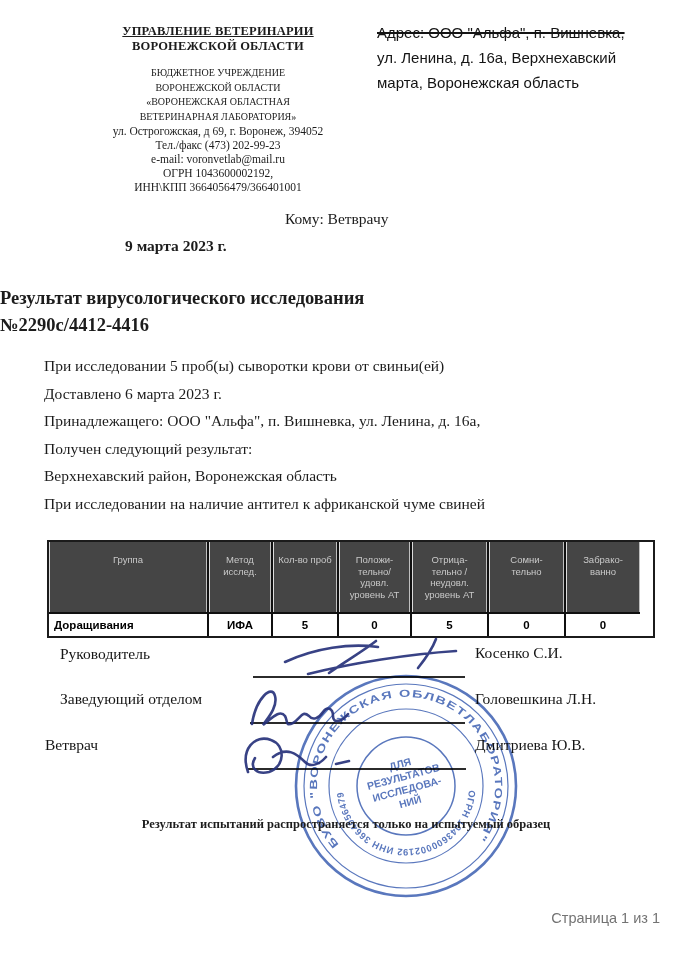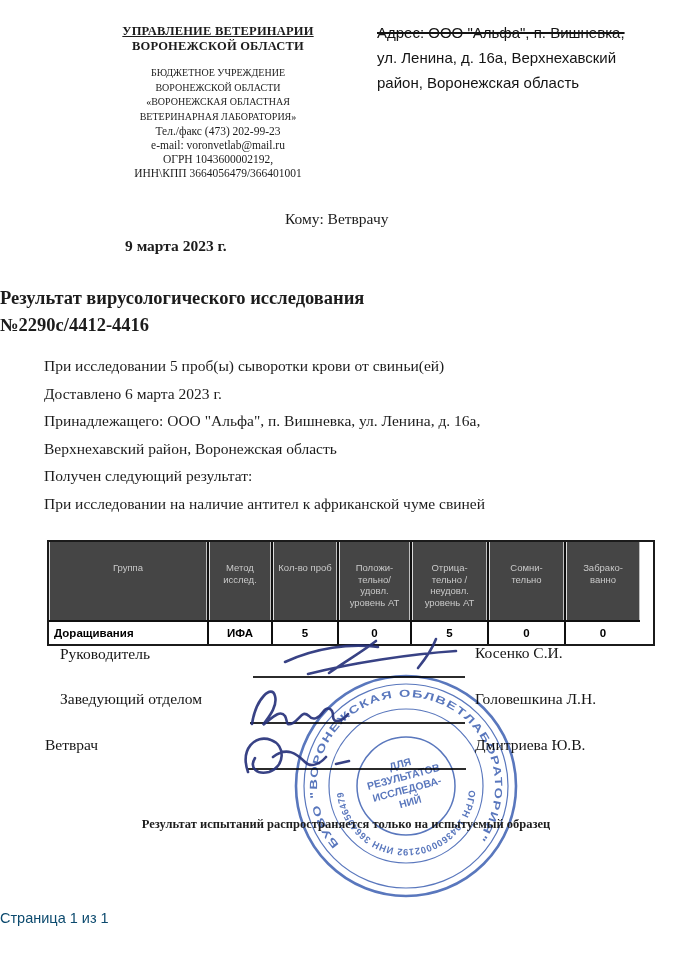--- a/index.html
+++ b/index.html
@@ -25,21 +25,21 @@
   
   .title{left:0;top:285px;width:692px;text-align:left;font-weight:bold;font-size:18.5px;line-height:27px;}
   
   .body-text{left:44px;top:352px;width:614px;font-size:15.5px;line-height:27.6px;}
   
   .rtable{left:47px;top:540px;width:608px;border:2.5px solid #1b1b1b;
     font-family:"Liberation Sans", sans-serif;box-sizing:border-box;}
   .trow{display:grid;grid-template-columns:158px 64px 66px 73px 77px 77px 76px;}
   .th{
     background:#454545;color:#c9c9c9;font-size:9.5px;line-height:11.5px;
-    text-align:center;white-space:pre-line;padding-top:20px;height:58px;
+    text-align:center;white-space:pre-line;padding-top:12px;height:58px;
     border-left:2px solid #101010;box-shadow:inset 1px 0 0 #dcdcdc, inset -1px 0 0 #bfbfbf;
   }
   .th:first-child{border-left:none;}
   .td{
     background:#fff;color:#000;font-weight:bold;font-size:11.5px;height:22px;
     display:flex;align-items:center;justify-content:center;
     border-left:2px solid #101010;border-top:2px solid #101010;text-align:right;
   }
   .td:first-child{border-left:none;justify-content:flex-start;padding-left:5px;}
   
@@ -47,62 +47,63 @@
   .sig-name{font-size:15.5px;color:#161616;}
   .sig-line{border-top:2px solid #2b2b2b;height:0;}
   .ink{stroke:#27327b;stroke-width:2.6;fill:none;stroke-linecap:round;opacity:.92;}
   
   .stamp{mix-blend-mode:multiply;opacity:.85;}
   .stamp *{fill:none;stroke:#3c5fb1;}
   .stamp text, .stamp textPath{fill:#3c5fb1;stroke:none;
     font-family:"Liberation Sans", sans-serif;font-weight:bold;}
   
   .footnote{left:0;top:817px;width:692px;text-align:center;font-weight:bold;font-size:12.5px;}
-  .page-footer{left:0;top:910px;width:660px;text-align:left;
-    font-family:"Liberation Sans", sans-serif;font-size:14.5px;color:#0c4a6e;}
+  .page-footer{left:0;top:910px;width:660px;text-align:right;
+    font-family:"Liberation Sans", sans-serif;font-size:14.5px;color:#737373;}
 </style>
 </head>
 <body>
 
 <div class="page">
 
   <div class="abs letterhead">
     <div class="lh-dept lh-dept-u">УПРАВЛЕНИЕ ВЕТЕРИНАРИИ</div>
     <div class="lh-dept">ВОРОНЕЖСКОЙ ОБЛАСТИ</div>
     <div class="lh-gap"></div>
     <div class="lh-org">БЮДЖЕТНОЕ УЧРЕЖДЕНИЕ</div>
     <div class="lh-org">ВОРОНЕЖСКОЙ ОБЛАСТИ</div>
     <div class="lh-org">«ВОРОНЕЖСКАЯ ОБЛАСТНАЯ</div>
     <div class="lh-org">ВЕТЕРИНАРНАЯ ЛАБОРАТОРИЯ»</div>
+    <div class="lh-contact">ул. Острогожская, д 69, г. Воронеж, 394052</div>
     <div class="lh-contact">Тел./факс  (473) 202-99-23</div>
     <div class="lh-contact">e-mail: voronvetlab@mail.ru</div>
     <div class="lh-contact">ОГРН 1043600002192,</div>
     <div class="lh-contact">ИНН\КПП 3664056479/366401001</div>
   </div>
 
   <div class="abs addressee">
     <div class="struck">Адрес: ООО "Альфа", п. Вишневка,</div>
     <div>ул. Ленина, д. 16а, Верхнехавский</div>
-    <div>район, Воронежская область</div>
+    <div>марта, Воронежская область</div>
   </div>
 
   <div class="abs to-line">Кому: Ветврачу</div>
   <div class="abs doc-date">9 марта 2023 г.</div>
 
   <div class="abs title">
     <div>Результат вирусологического исследования</div>
     <div>№2290с/4412-4416</div>
   </div>
 
   <div class="abs body-text">
     <div>При исследовании 5 проб(ы) сыворотки крови от свиньи(ей)</div>
     <div>Доставлено 6 марта 2023 г.</div>
     <div>Принадлежащего: ООО "Альфа", п. Вишневка, ул. Ленина, д. 16а,</div>
+    <div>Получен следующий результат:</div>
     <div>Верхнехавский район, Воронежская область</div>
-    <div>Получен следующий результат:</div>
     <div>При исследовании на наличие антител к африканской чуме свиней</div>
   </div>
 
   <div class="abs rtable">
     <div class="trow">
       <div class="th">Группа</div>
       <div class="th">Метод
 исслед.</div>
       <div class="th">Кол-во проб</div>
       <div class="th">Положи-

